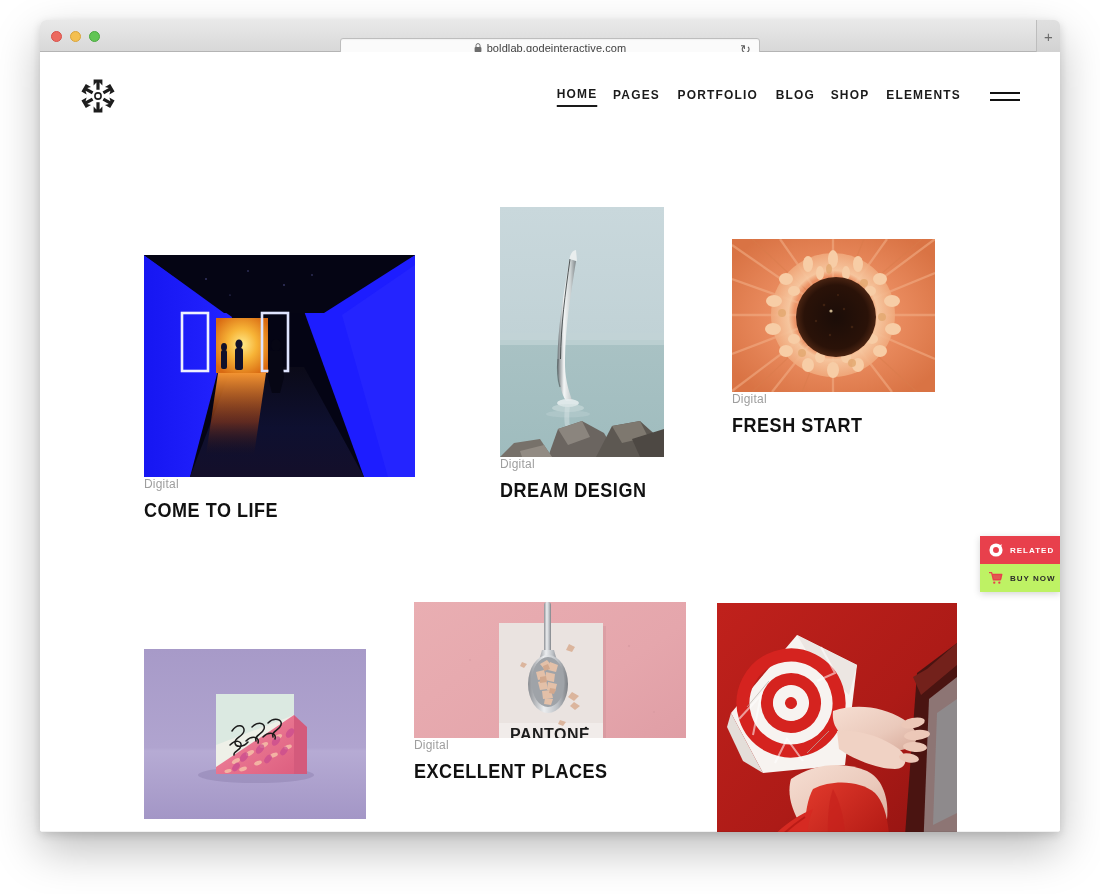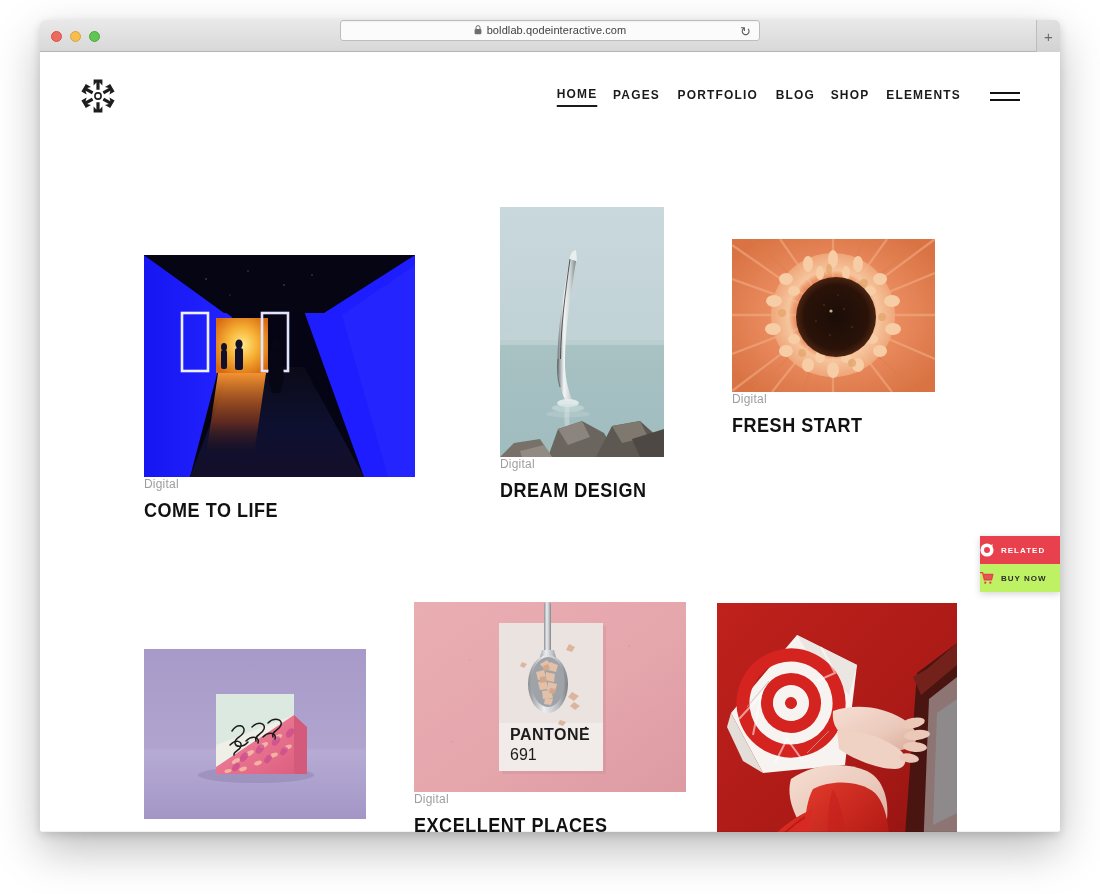--- a/index.html
+++ b/index.html
@@ -51,21 +51,21 @@
   }
   .light { width: 11px; height: 11px; border-radius: 50%; display:block; }
   .light.red    { background: #ec6a5f; border: 1px solid #d8504a; }
   .light.yellow { background: #f4bf50; border: 1px solid #d9a43c; }
   .light.green  { background: #61c554; border: 1px solid #4aa83f; }
 
   .url-bar {
     position: absolute;
     left: 50%;
     transform: translateX(-50%);
-    top: 0;
+    top: 18px;
     width: 420px;
     height: 21px;
     background: #fbfbfb;
     border: 1px solid #bdbdbd;
     border-radius: 3px;
     display: flex;
     align-items: center;
     justify-content: center;
     box-shadow: inset 0 1px 1px rgba(0,0,0,0.04);
   }
@@ -201,20 +201,21 @@
     top: 484px;
     width: 80px;
     z-index: 40;
     box-shadow: 0 2px 7px rgba(0,0,0,0.17);
   }
   .sw-btn {
     display: flex;
     align-items: center;
     gap: 7px;
     height: 28px;
+    padding-left: 9px;
     font-size: 8px;
     font-weight: 700;
     letter-spacing: 1px;
     white-space: nowrap;
   }
   .sw-btn.primary { background: #e8404c; color: #ffffff; }
   .sw-btn.secondary { background: #bef264; color: #2b2b2b; text-align: center; }
   .sw-icon { width: 14px; height: 14px; flex: none; display:block; }
 
   
@@ -585,21 +586,21 @@
               </g>
             </svg>
           </div>
           <div class="pf-meta">
             
             
           </div>
         </div>
 
         <div class="pf-item" style="left:374px; top:462px; width:272px;">
-          <div class="pf-thumb" style="height:190px;">
+          <div class="pf-thumb" style="height:136px;">
             <svg width="272" height="190" viewBox="0 0 272 190" preserveAspectRatio="none">
               <defs>
                 <linearGradient id="pinkBg" x1="0" y1="0" x2="1" y2="1">
                   <stop offset="0%" stop-color="#e9aeb2"></stop>
                   <stop offset="55%" stop-color="#e5a6ac"></stop>
                   <stop offset="100%" stop-color="#dd9aa2"></stop>
                 </linearGradient>
                 <linearGradient id="spoonG" x1="0" y1="0" x2="1" y2="0">
                   <stop offset="0%" stop-color="#8c8f94"></stop>
                   <stop offset="40%" stop-color="#eceef0"></stop>

